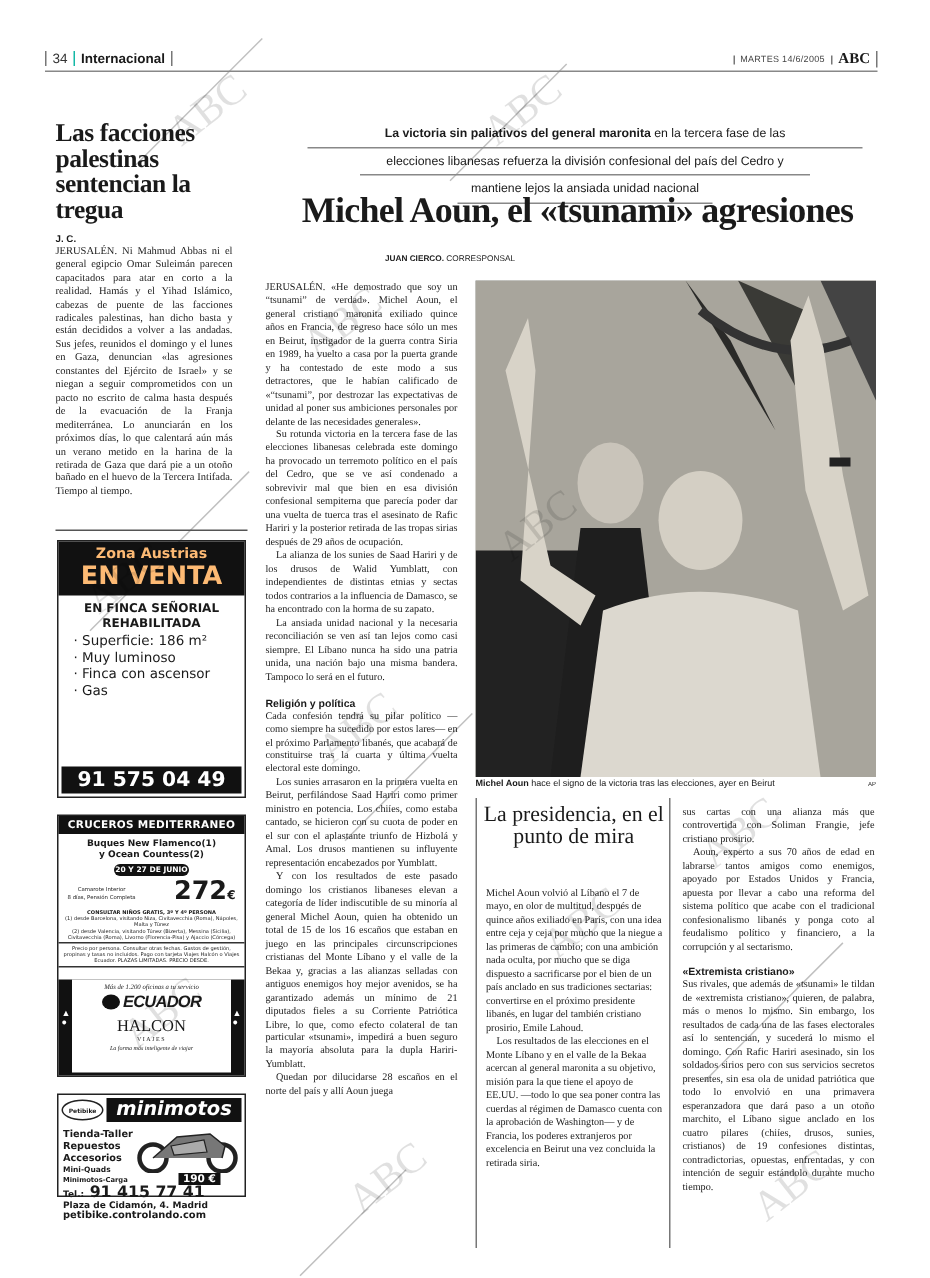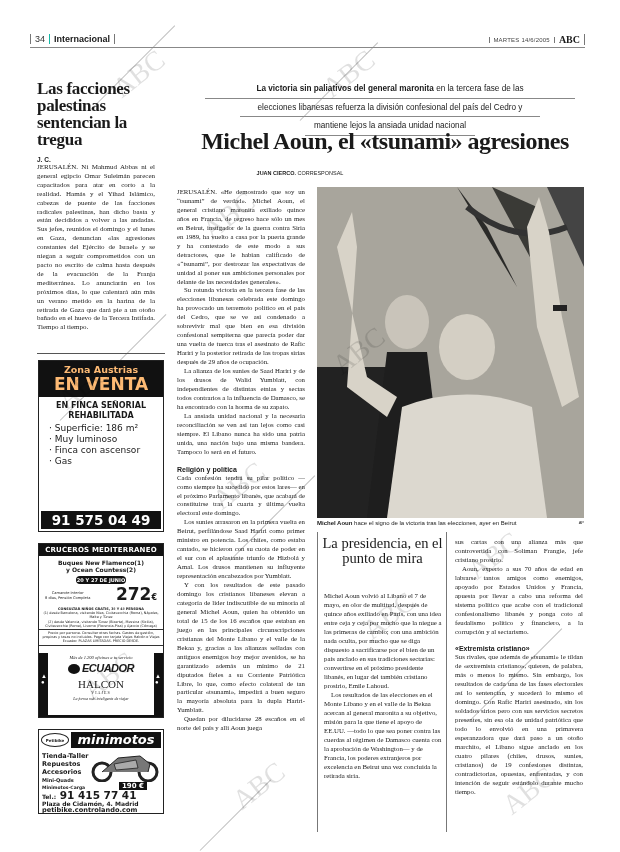--- a/index.html
+++ b/index.html
@@ -47,21 +47,21 @@
   .ad2-inner { position: absolute; left: 9px; right: 9px; top: 0; bottom: 2px; background: #fff; text-align: center; }
   .ad2-agencies { font-family: "Liberation Serif", serif; font-style: italic; font-size: 4.5px; margin-top: 2px; }
   .ad2-ecuador { font-family: Liberation Sans, sans-serif; font-weight: bold; font-style: italic; font-size: 11px; margin-top: 2px; letter-spacing: -0.5px; }
   .ad2-ecuador .ve { display: inline-block; width: 12px; height: 10px; background: #111; border-radius: 50%; vertical-align: middle; margin-right: 2px; }
   .ad2-halcon { font-family: "Liberation Serif", serif; font-size: 11px; margin-top: 4px; }
   .ad2-halcon .viajes { display: block; font-size: 4px; letter-spacing: 1px; }
   .ad2-slogan { font-family: "Liberation Serif", serif; font-style: italic; font-size: 4px; margin-top: 1px; }
   .ad2-side-icon { position: absolute; color: #fff; font-size: 6px; }
 
   
-  .ad3 { position: absolute; left: 38px; top: 729px; width: 126px; height: 85px; border: 1px solid #222; }
+  .ad3 { position: absolute; left: 38px; top: 729px; width: 126px; height: 69px; border: 1px solid #222; }
   .ad3-head { display: flex; align-items: center; gap: 2px; padding: 2px; }
   .ad3-badge { width: 28px; height: 14px; border-radius: 50%; border: 1px solid #222; font-size: 4px; display: flex; align-items: center; justify-content: center; font-family: "DejaVu Sans", sans-serif; font-weight: bold; }
   .ad3-brand { flex: 1; background: #111; color: #fff; font-family: "DejaVu Sans", sans-serif; font-weight: bold; font-style: italic; font-size: 13px; text-align: center; line-height: 16px; }
   .ad3-list { position: absolute; left: 3px; top: 22px; font-family: "DejaVu Sans", sans-serif; font-weight: bold; font-size: 6.5px; line-height: 8px; }
   .ad3-moto { position: absolute; right: 3px; top: 20px; width: 70px; height: 32px; }
   .ad3-price { position: absolute; left: 80px; top: 52px; background: #111; color: #fff; font-family: "DejaVu Sans", sans-serif; font-weight: bold; font-size: 7px; padding: 0 3px; }
   .ad3-tel { position: absolute; left: 3px; top: 60px; font-family: "DejaVu Sans", sans-serif; font-weight: bold; font-size: 10.5px; line-height: 11px; }
   .ad3-tel .lbl { font-size: 6px; }
   .ad3-addr { position: absolute; left: 3px; top: 71px; font-family: "DejaVu Sans", sans-serif; font-weight: bold; font-size: 6px; line-height: 6px; }
   .ad3-web { position: absolute; left: 3px; top: 77px; font-family: "DejaVu Sans", sans-serif; font-weight: bold; font-size: 6.6px; line-height: 7px; }

